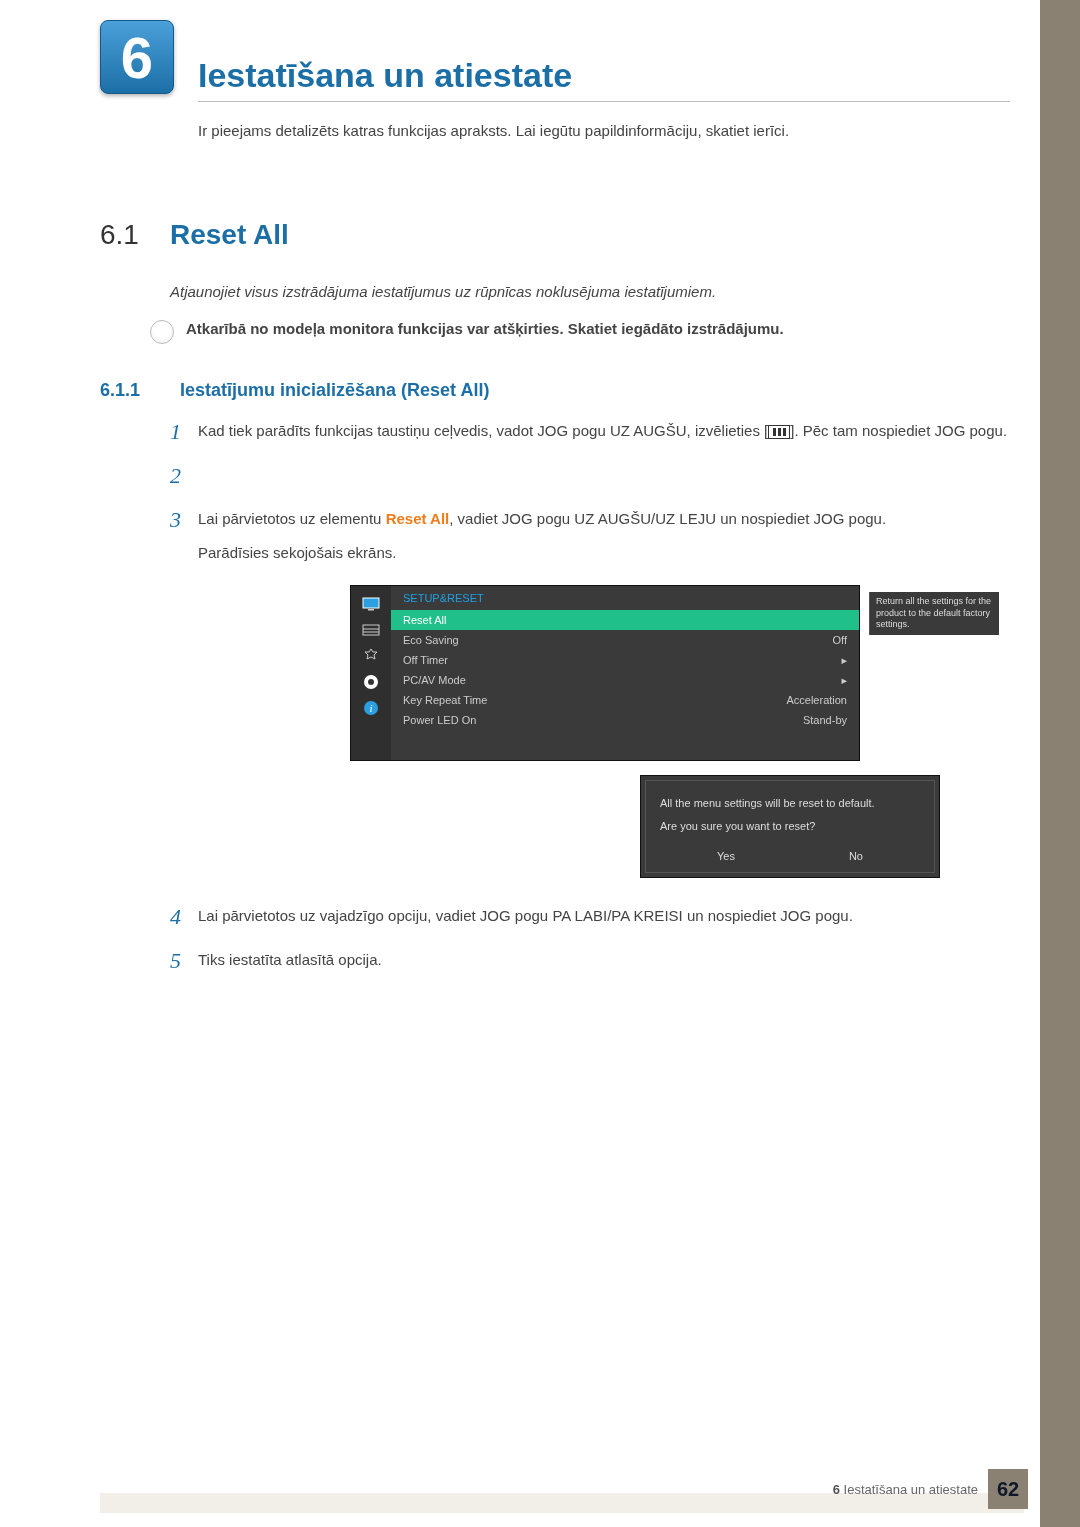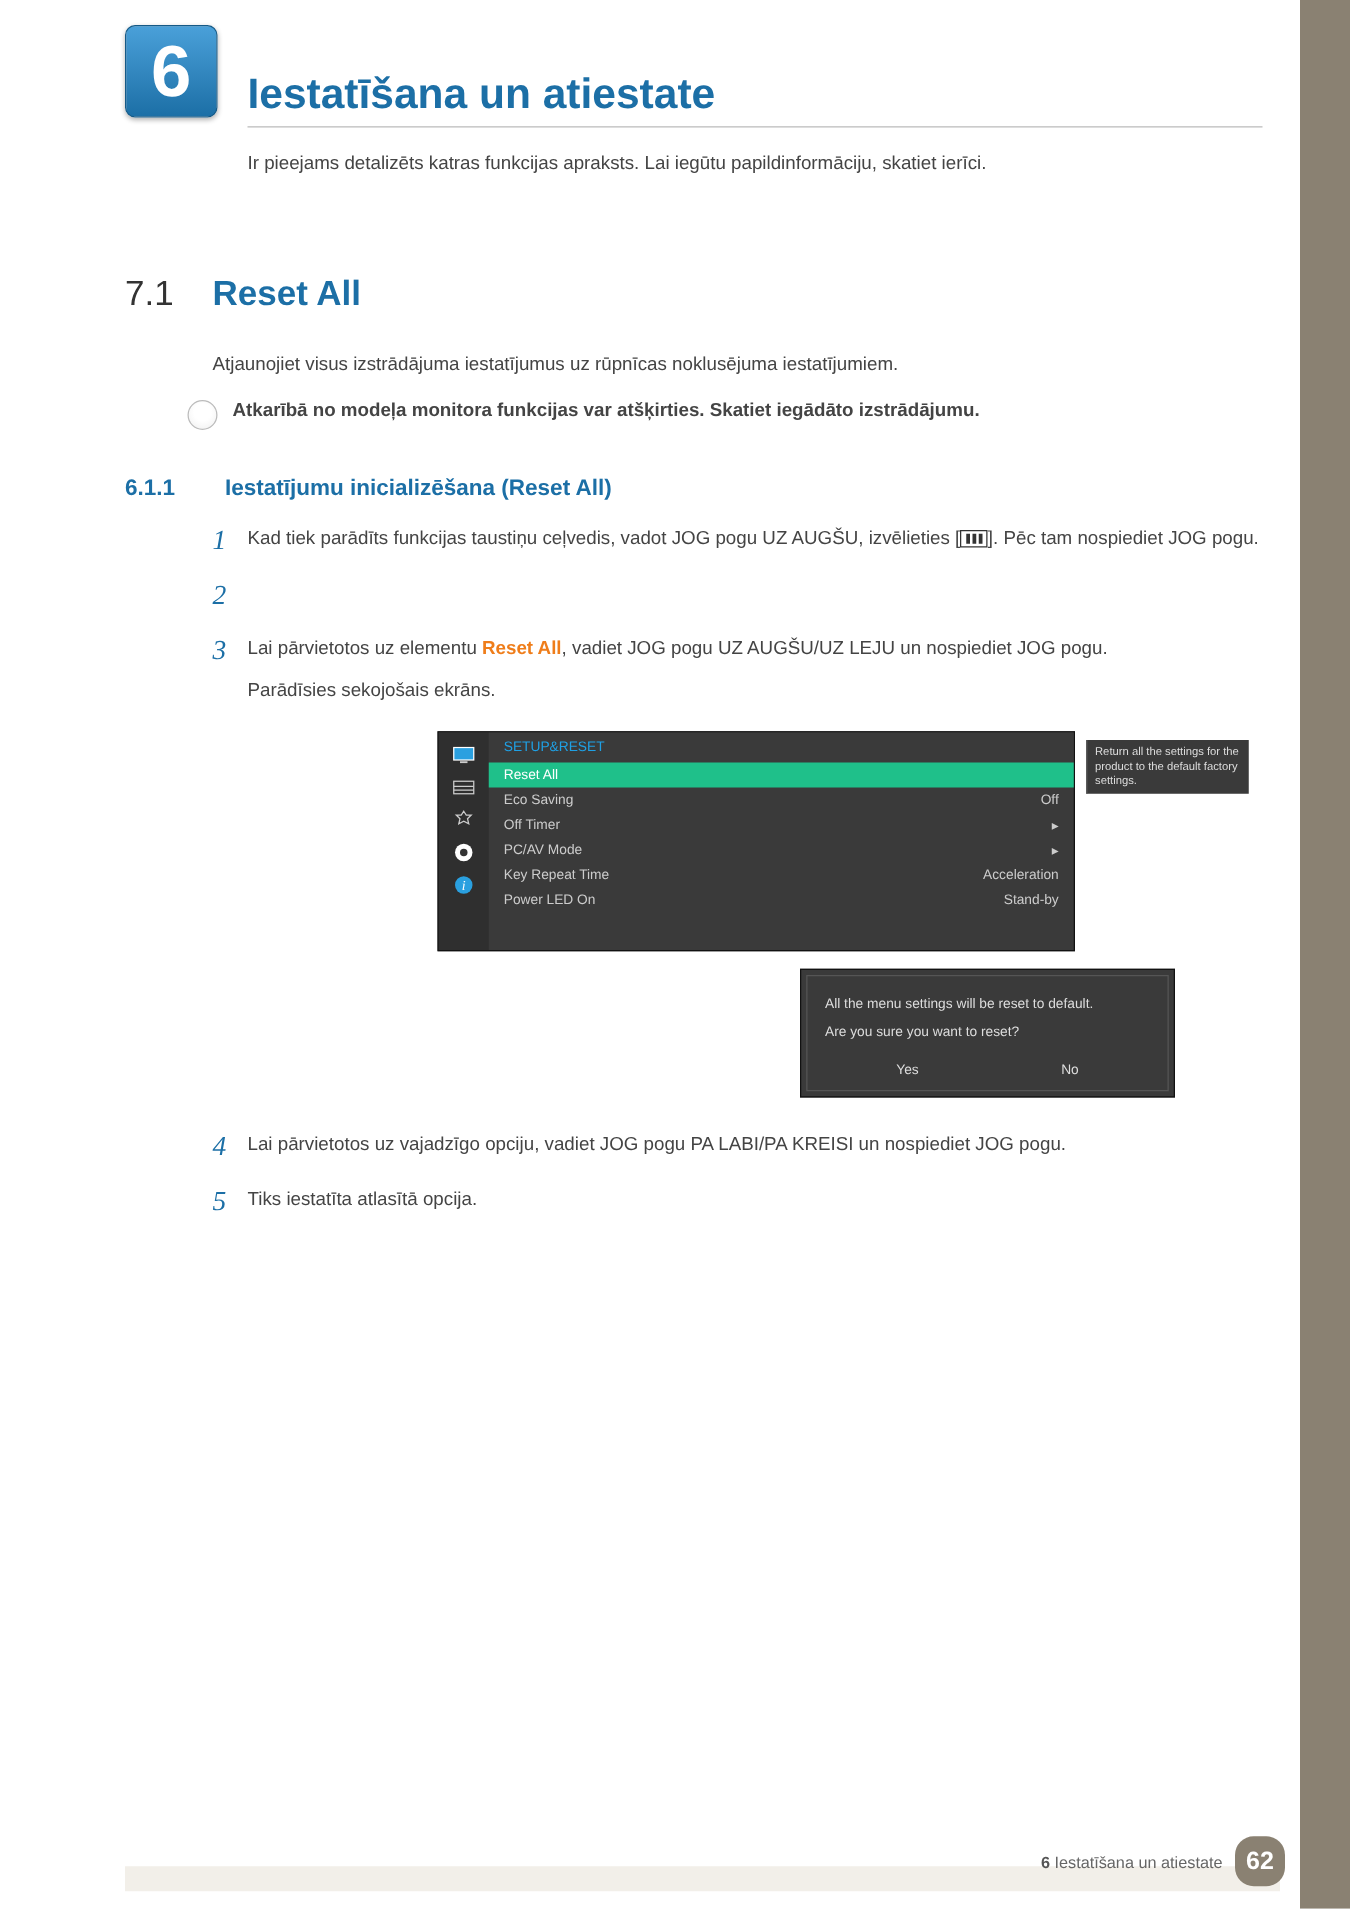--- a/index.html
+++ b/index.html
@@ -5,21 +5,21 @@
   * { margin: 0; padding: 0; box-sizing: border-box; }
   body { font-family: Arial, Helvetica, sans-serif; background: #fff; color: #333; width: 1080px; margin: 0 auto; position: relative; min-height: 1527px; }
   .right-bar { position: absolute; top: 0; right: 0; width: 40px; height: 100%; background: #8a8172; }
   .content { padding: 30px 70px 0 100px; }
   .chapter-badge { position: absolute; top: 20px; left: 100px; width: 74px; height: 74px; background: linear-gradient(180deg,#4aa0d9 0%, #1c6fa6 100%); border-radius: 8px; color: #fff; display: flex; align-items: center; justify-content: center; font-size: 58px; font-weight: bold; box-shadow: 0 2px 4px rgba(0,0,0,.3); border: 1px solid #155a87;}
   .chapter-title { margin-left: 98px; padding-top: 26px; font-size: 34px; font-weight: bold; color: #1c6fa6; border-bottom: 1px solid #bbb; padding-bottom: 6px;}
   .chapter-sub { margin-left: 98px; margin-top: 20px; font-size: 15px; color: #444;}
   .section-row { display: flex; align-items: baseline; margin-top: 80px;}
   .section-num { font-size: 28px; color: #333; width: 70px; }
   .section-title { font-size: 28px; color: #1c6fa6; font-weight: bold;}
-  .para { font-size: 15px; color: #444; margin-top: 32px; margin-left: 70px;}
+  .para { font-size: 15px; color: #444; margin-top: 32px; margin-left: 70px; font-style: italic;}
   .note-row { display: flex; align-items: flex-start; margin-top: 20px; margin-left: 50px; font-weight: bold;}
   .note-icon { width: 24px; height: 24px; border: 1px solid #bbb; border-radius: 50%; margin-right: 12px; flex-shrink:0; background: radial-gradient(circle at 50% 40%, #fff 40%, #eee 100%);}
   .note-text { font-size: 15px; color: #444;}
   .subsection-row { display:flex; align-items: baseline; margin-top: 36px; margin-left: 0; gap: 10px;}
   .subsection-num { font-size: 18px; color: #1c6fa6; width: 70px; font-weight: bold;}
   .subsection-title { font-size: 18px; color: #1c6fa6; font-weight: bold;}
   ol.steps { list-style: none; margin-top: 18px; margin-left: 70px;}
   ol.steps li { display: flex; align-items: flex-start; margin-bottom: 18px;}
   .step-num { font-style: italic; font-size: 22px; color: #1c6fa6; width: 28px; flex-shrink:0; font-family: Georgia, serif;}
   .step-text { font-size: 15px; color: #444; line-height: 1.6;}
@@ -44,35 +44,35 @@
   .dialog { width: 300px; margin: 14px auto 0 290px; background:#3a3a3a; padding:4px; border:1px solid #111;}
   .dialog-inner{ border:1px solid #555; padding:14px 14px 4px 14px;}
   .dialog-text { font-size:11px; color:#ddd; line-height:1.5; margin-bottom:6px;}
   .dialog-btns { display:flex; justify-content:space-around; padding:10px 0 6px 0;}
   .dialog-btn { font-size:11px; color:#ddd;}
   
   .footer { position:absolute; bottom:18px; left:0; right:40px; display:flex; justify-content:flex-end; align-items:center; padding-right:12px;}
   .footer-bar { position:absolute; bottom:14px; left:100px; right:56px; height:20px; background:#f2efe9; z-index:-1;}
   .footer-text { font-size:13px; color:#666; margin-right:10px;}
   .footer-text b{ font-weight:bold; color:#555;}
-  .page-num-box { width:40px; height:40px; background:#8a8172; color:#ffffff; display:flex; align-items:center; justify-content:center; font-size:20px; font-weight:bold;border-radius:15px;}
+  .page-num-box { width:40px; height:40px; background:#8a8172; color:#0f172a; display:flex; align-items:center; justify-content:center; font-size:20px; font-weight:bold;}
 </style>
 </head>
 <body>
 
 <div class="right-bar"></div>
 
 <div class="content">
 
   <div class="chapter-badge">6</div>
   <div class="chapter-title">Iestatīšana un atiestate</div>
   <div class="chapter-sub">Ir pieejams detalizēts katras funkcijas apraksts. Lai iegūtu papildinformāciju, skatiet ierīci.</div>
 
   <div class="section-row">
-    <div class="section-num">7.1</div>
+    <div class="section-num">6.1</div>
     <div class="section-title">Reset All</div>
   </div>
 
   <div class="para">Atjaunojiet visus izstrādājuma iestatījumus uz rūpnīcas noklusējuma iestatījumiem.</div>
 
   <div class="note-row">
     <div class="note-icon"></div>
     <div class="note-text">Atkarībā no modeļa monitora funkcijas var atšķirties. Skatiet iegādāto izstrādājumu.</div>
   </div>
 

